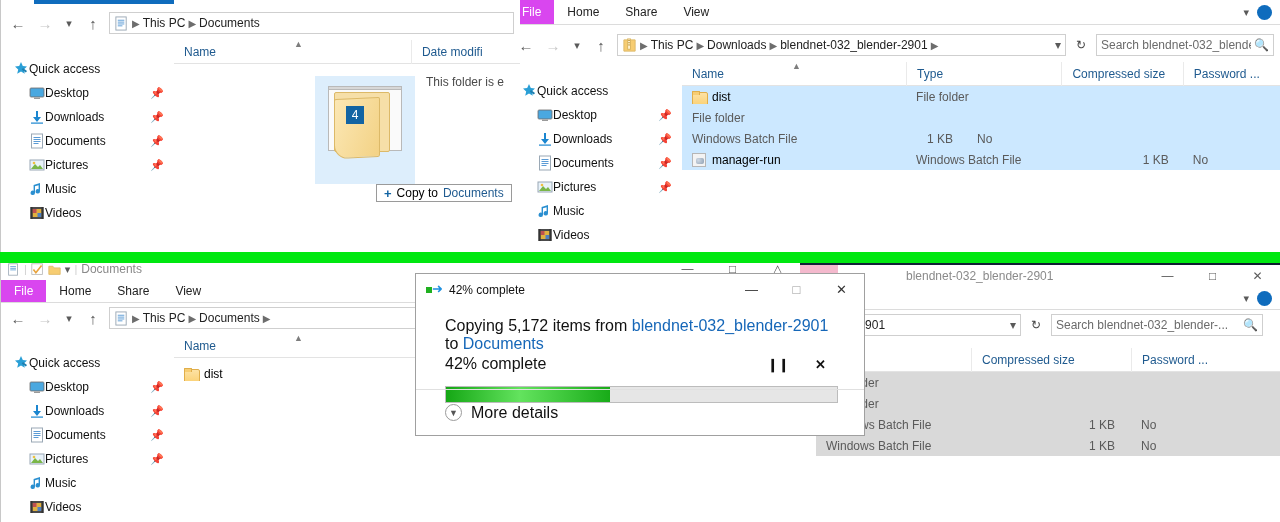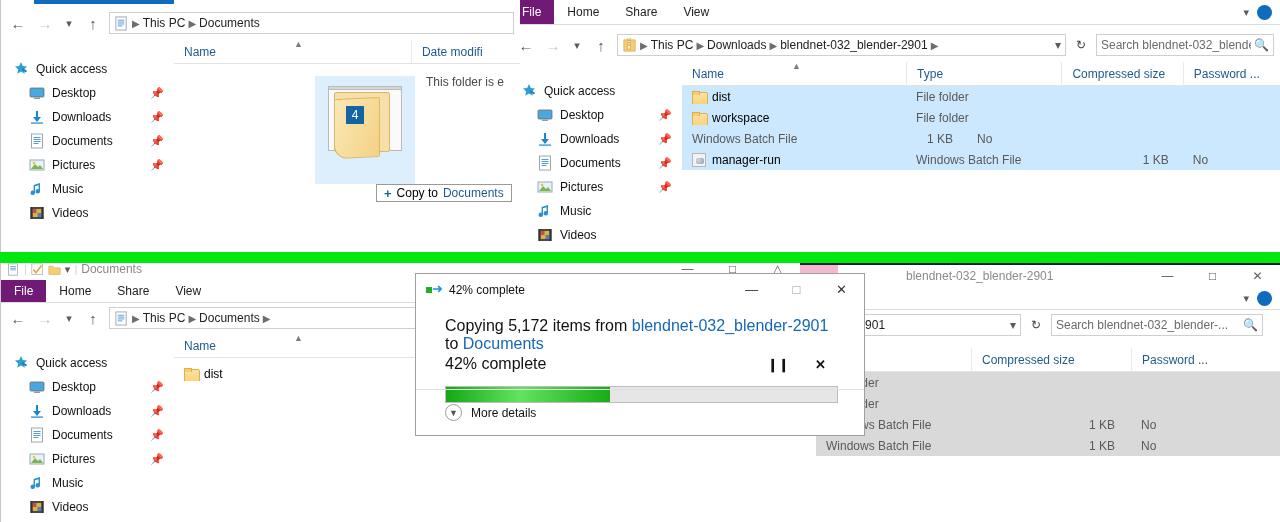--- a/index.html
+++ b/index.html
@@ -24,21 +24,21 @@
   .qat{ display:flex; align-items:center; gap:4px; font-size:11px; color:#8a8a8a; }
   .qat .qicon{ width:13px; height:13px; display:inline-block; }
   .sep{ color:#d0d0d0; }
   .wtitle{ color:#8a8a8a; font-size:12px; }
   .wincaption{ position:absolute; right:0; top:0; height:22px; display:flex; }
   .wincaption div{ width:45px; height:22px; display:flex; align-items:center; justify-content:center;
                    color:#5a5a5a; font-size:12px; }
 
   .ribbon{ height:23px; display:flex; align-items:stretch; background:#fff; border-bottom:1px solid #dcdcdc; position:relative; }
   .tab{ padding:0 13px; display:flex; align-items:center; font-size:12px; color:#222; }
-  .tab.file{ background:#701a75; color:#fff; font-weight:normal; }
+  .tab.file{ background:#d946ef; color:#fff; font-weight:normal; }
   .tab.ctx{ position:relative; }
   .tab.ctx::before{ content:""; position:absolute; left:0; right:0; top:0; height:3px; background:#f4b9cd; }
   .ribbon .rr{ margin-left:auto; display:flex; align-items:center; gap:8px; padding-right:8px; }
   .chev{ color:#5a5a5a; font-size:11px; }
   .helpdot{ width:15px; height:15px; border-radius:50%; background:#0f6cbd; }
 
   .addrbar{ height:30px; display:flex; align-items:center; gap:5px; padding:0 6px; background:#fff; }
   .navbtn{ width:22px; height:22px; display:flex; align-items:center; justify-content:center; font-size:15px; color:#5a5a5a; }
   .navbtn.dim{ color:#c6c6c6; }
   .navbtn.sm{ width:16px; font-size:11px; }
@@ -49,21 +49,21 @@
   .crumbsep{ color:#6d6d6d; font-size:10px; }
   .crumbbox .tail{ margin-left:auto; display:flex; align-items:center; gap:6px; color:#5a5a5a; }
   .refresh{ width:20px; height:22px; display:flex; align-items:center; justify-content:center; color:#444; font-size:12px; }
   .searchbox{ width:178px; height:22px; border:1px solid #cfcfcf; display:flex; align-items:center;
               padding:0 4px; font-size:12px; color:#6b6b6b; gap:3px; }
   .searchbox span.txt{ white-space:nowrap; overflow:hidden; }
   .searchbox .mag{ margin-left:auto; }
 
   .body{ display:flex; position:absolute; left:0; right:0; top:75px; bottom:0; background:#fff; }
   .nav{ width:173px; flex:0 0 173px; padding-top:17px; background:#fff; }
-  .navitem{ height:24px; display:flex; align-items:center; gap:7px; padding-left:28px; font-size:12px; color:#111; }
+  .navitem{ height:24px; display:flex; align-items:center; gap:0; padding-left:28px; font-size:12px; color:#111; }
   .navitem.root{ padding-left:12px; }
   .navitem .pin{ margin-left:auto; margin-right:10px; color:#a3a3a3; font-size:11px; }
   .ni{ width:16px; height:16px; flex:0 0 auto; }
 
   .content{ flex:1; position:relative; overflow:hidden; }
   .colhead{ height:24px; display:flex; align-items:center; border-bottom:1px solid #e3e3e3; font-size:12px; color:#1f5a8f; position:relative; }
   .colhead .c{ padding-left:10px; border-left:1px solid #eaeaea; height:24px; display:flex; align-items:center; }
   .colhead .c:first-child{ border-left:none; }
   .sortmark{ position:absolute; font-size:9px; color:#7d7d7d; top:0; }
   .row{ height:21px; display:flex; align-items:center; font-size:12px; }
@@ -120,21 +120,21 @@
   .dlg .pct{ font-size:16px; color:#111; }
   .dlg .ctrls{ margin-left:auto; display:flex; gap:26px; padding-right:12px; }
   .dlg .ctrls span{ font-size:13px; font-weight:bold; color:#111; }
   .pbar{ margin-top:13px; height:17px; background:#e6e6e6; border:1px solid #bcbcbc; position:relative; }
   .pfill{ position:absolute; left:0; top:0; bottom:0;
     background:linear-gradient(to right,#15a715,#63e35e 45%,#18ab18); }
   .dlg .dfoot{ position:absolute; left:0; right:0; bottom:0; height:46px; border-top:1px solid #e0e0e0;
     display:flex; align-items:center; padding-left:29px; gap:9px; }
   .chevcircle{ width:17px; height:17px; border:1px solid #9b9b9b; border-radius:50%;
       display:flex; align-items:center; justify-content:center; font-size:9px; color:#555; }
-  .dfoot .mdtext{ font-size:12px; color:#111; }
+  .dfoot .mdtext{ font-size:16px; color:#111; }
 </style>
 </head>
 <body>
 
 <div class="desktop"></div>
 <div class="desk-label">R</div>
 <div class="desk-label2">R</div>
 
 <div class="win" id="winZipBottom" style="left:795px; top:265px; width:485px; height:257px; z-index:20; border-left:1px solid #c8c8c8;">
   <div class="titlebar" style="padding-left:0;">
@@ -475,24 +475,20 @@
           <div class="row sel">
       <div class="cell fname" style="width:231px;">
               <span class="folder"></span>
               <span>dist</span>
             </div>
       <div class="cell" style="width:160px; color:#5a5a5a;">File folder</div>
       <div class="cell" style="width:125px; text-align:right; padding-right:14px; padding-left:0; color:#5a5a5a;"></div>
       <div class="cell" style="width:100px; color:#5a5a5a;"></div>
     </div>
           <div class="row sel">
-      <div class="cell fname" style="width:231px;">
-              <span class="folder"></span>
-              <span>workspace</span>
-            </div>
       <div class="cell" style="width:160px; color:#5a5a5a;">File folder</div>
       <div class="cell" style="width:125px; text-align:right; padding-right:14px; padding-left:0; color:#5a5a5a;"></div>
       <div class="cell" style="width:100px; color:#5a5a5a;"></div>
     </div>
           <div class="row sel">
       <div class="cell" style="width:160px; color:#5a5a5a;">Windows Batch File</div>
       <div class="cell" style="width:125px; text-align:right; padding-right:14px; padding-left:0; color:#5a5a5a;">1 KB</div>
       <div class="cell" style="width:100px; color:#5a5a5a;">No</div>
     </div>
           <div class="row sel">

